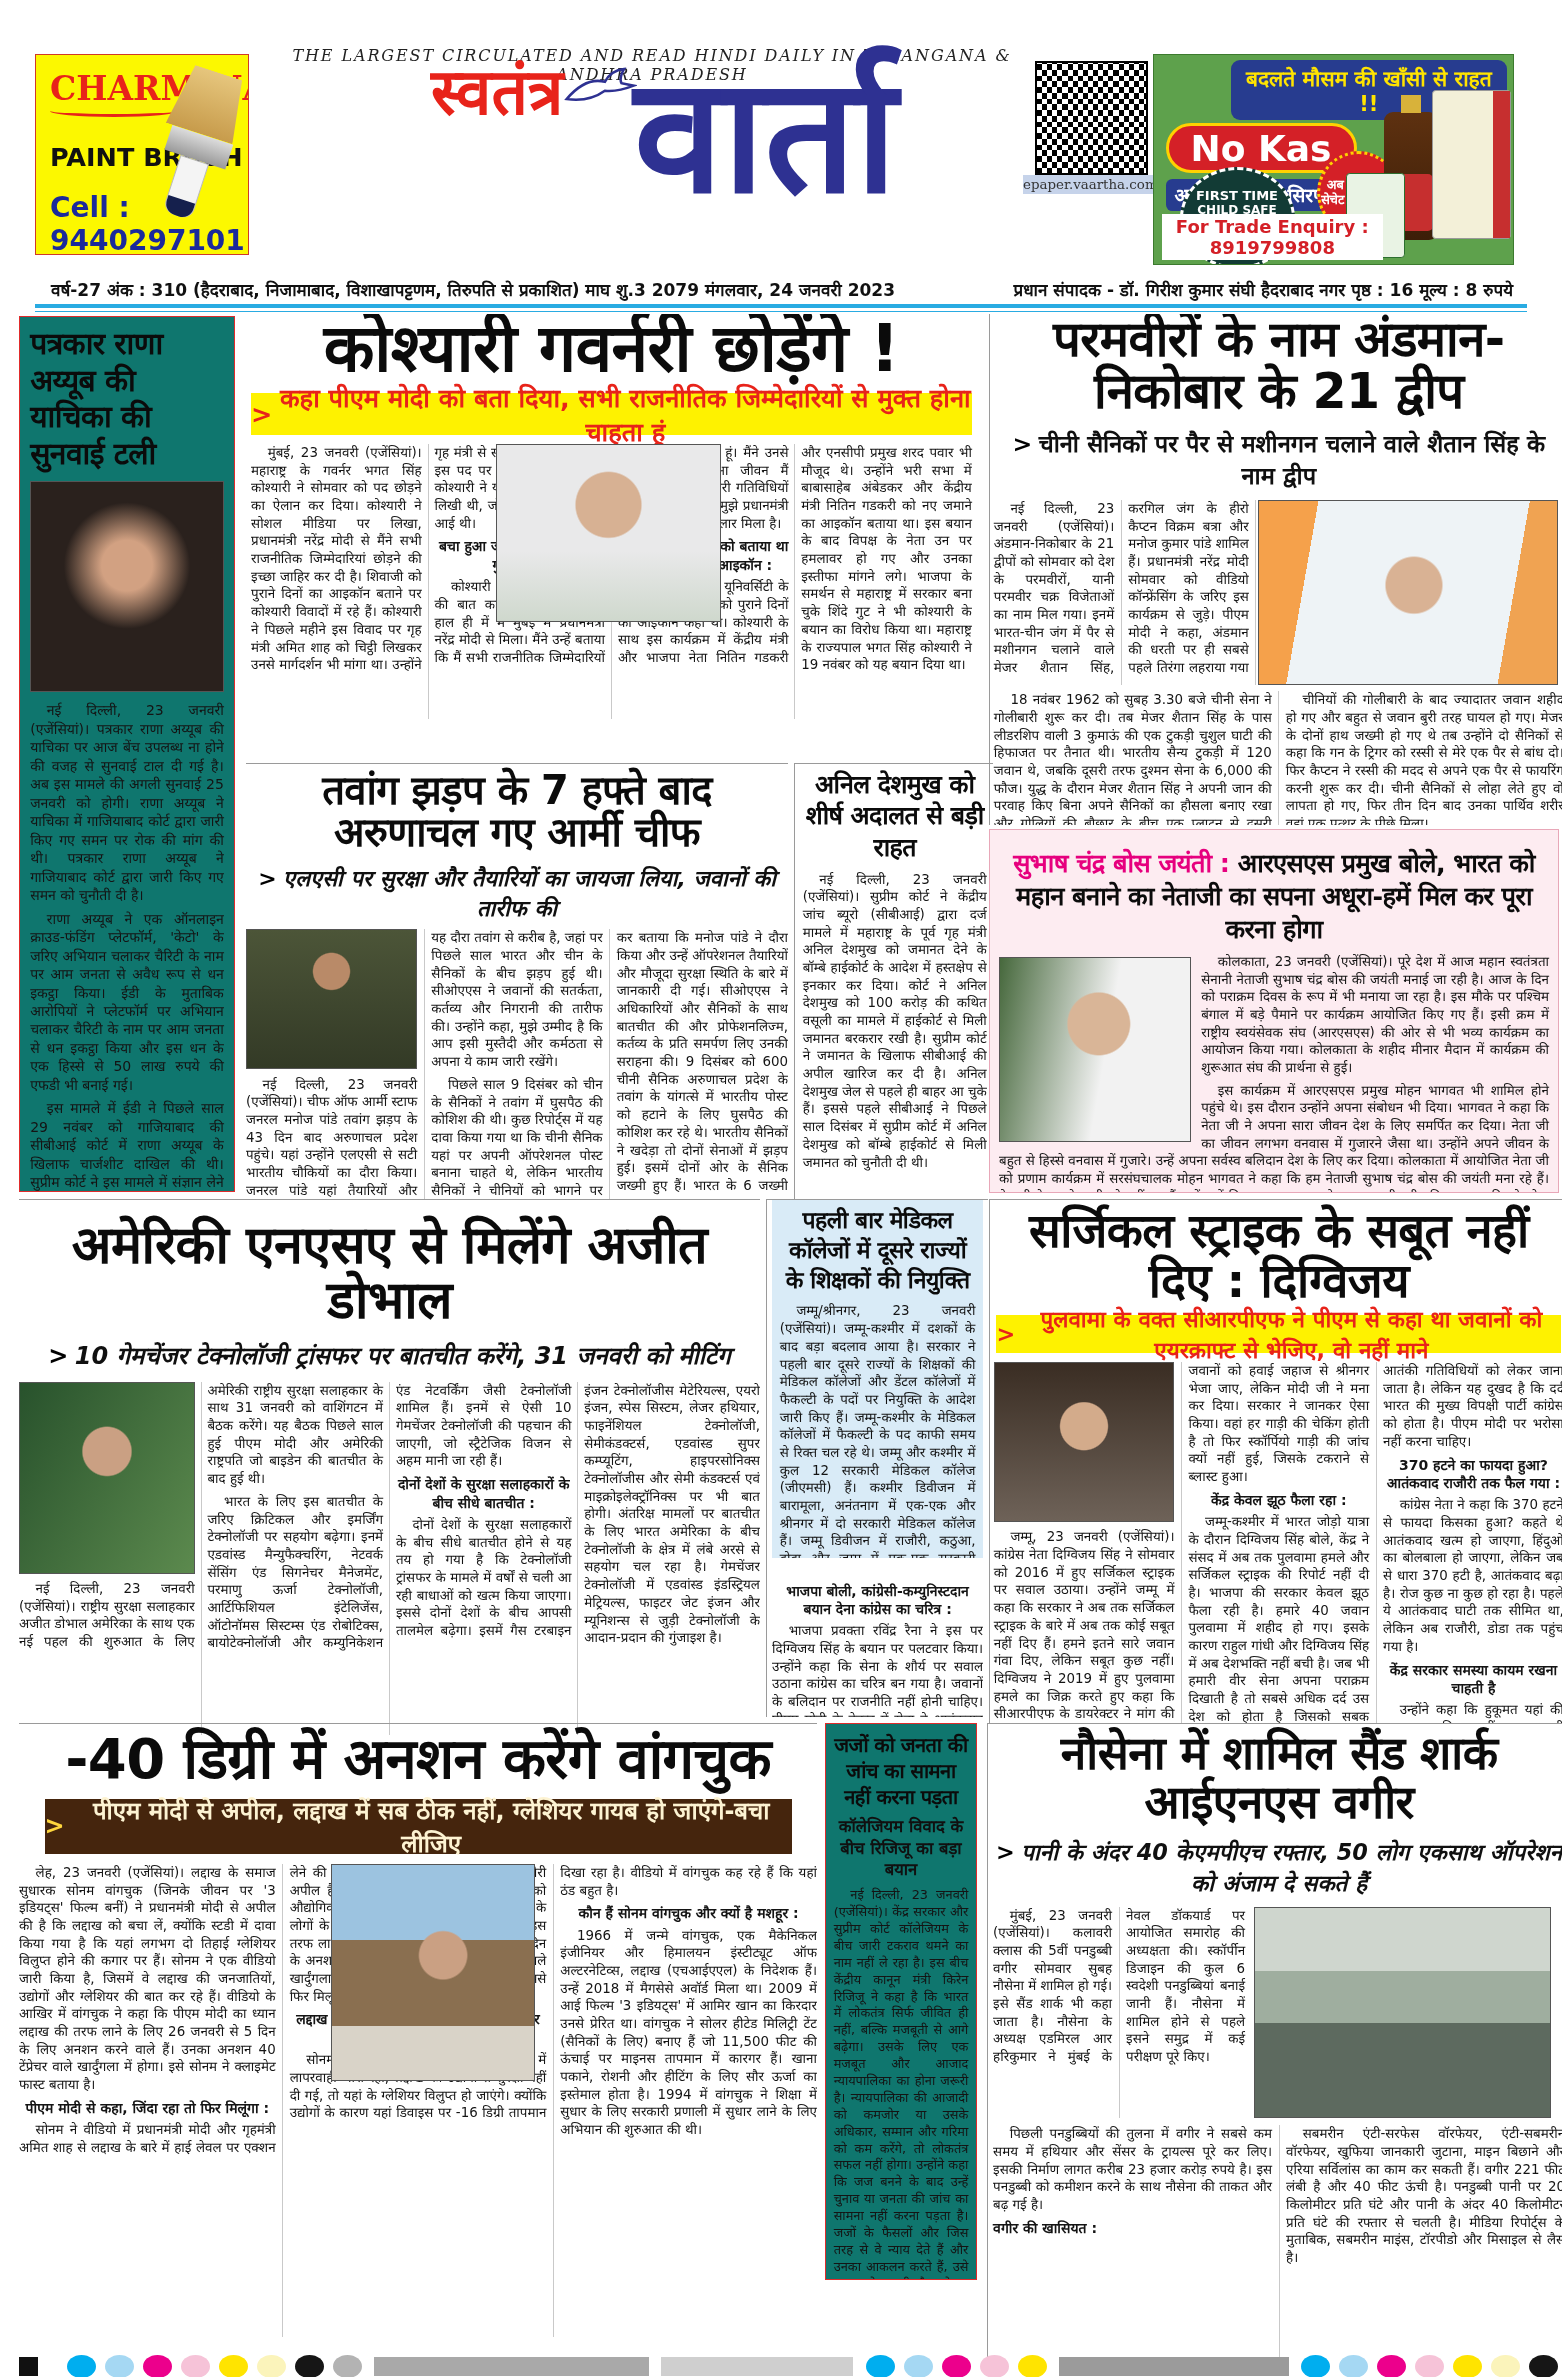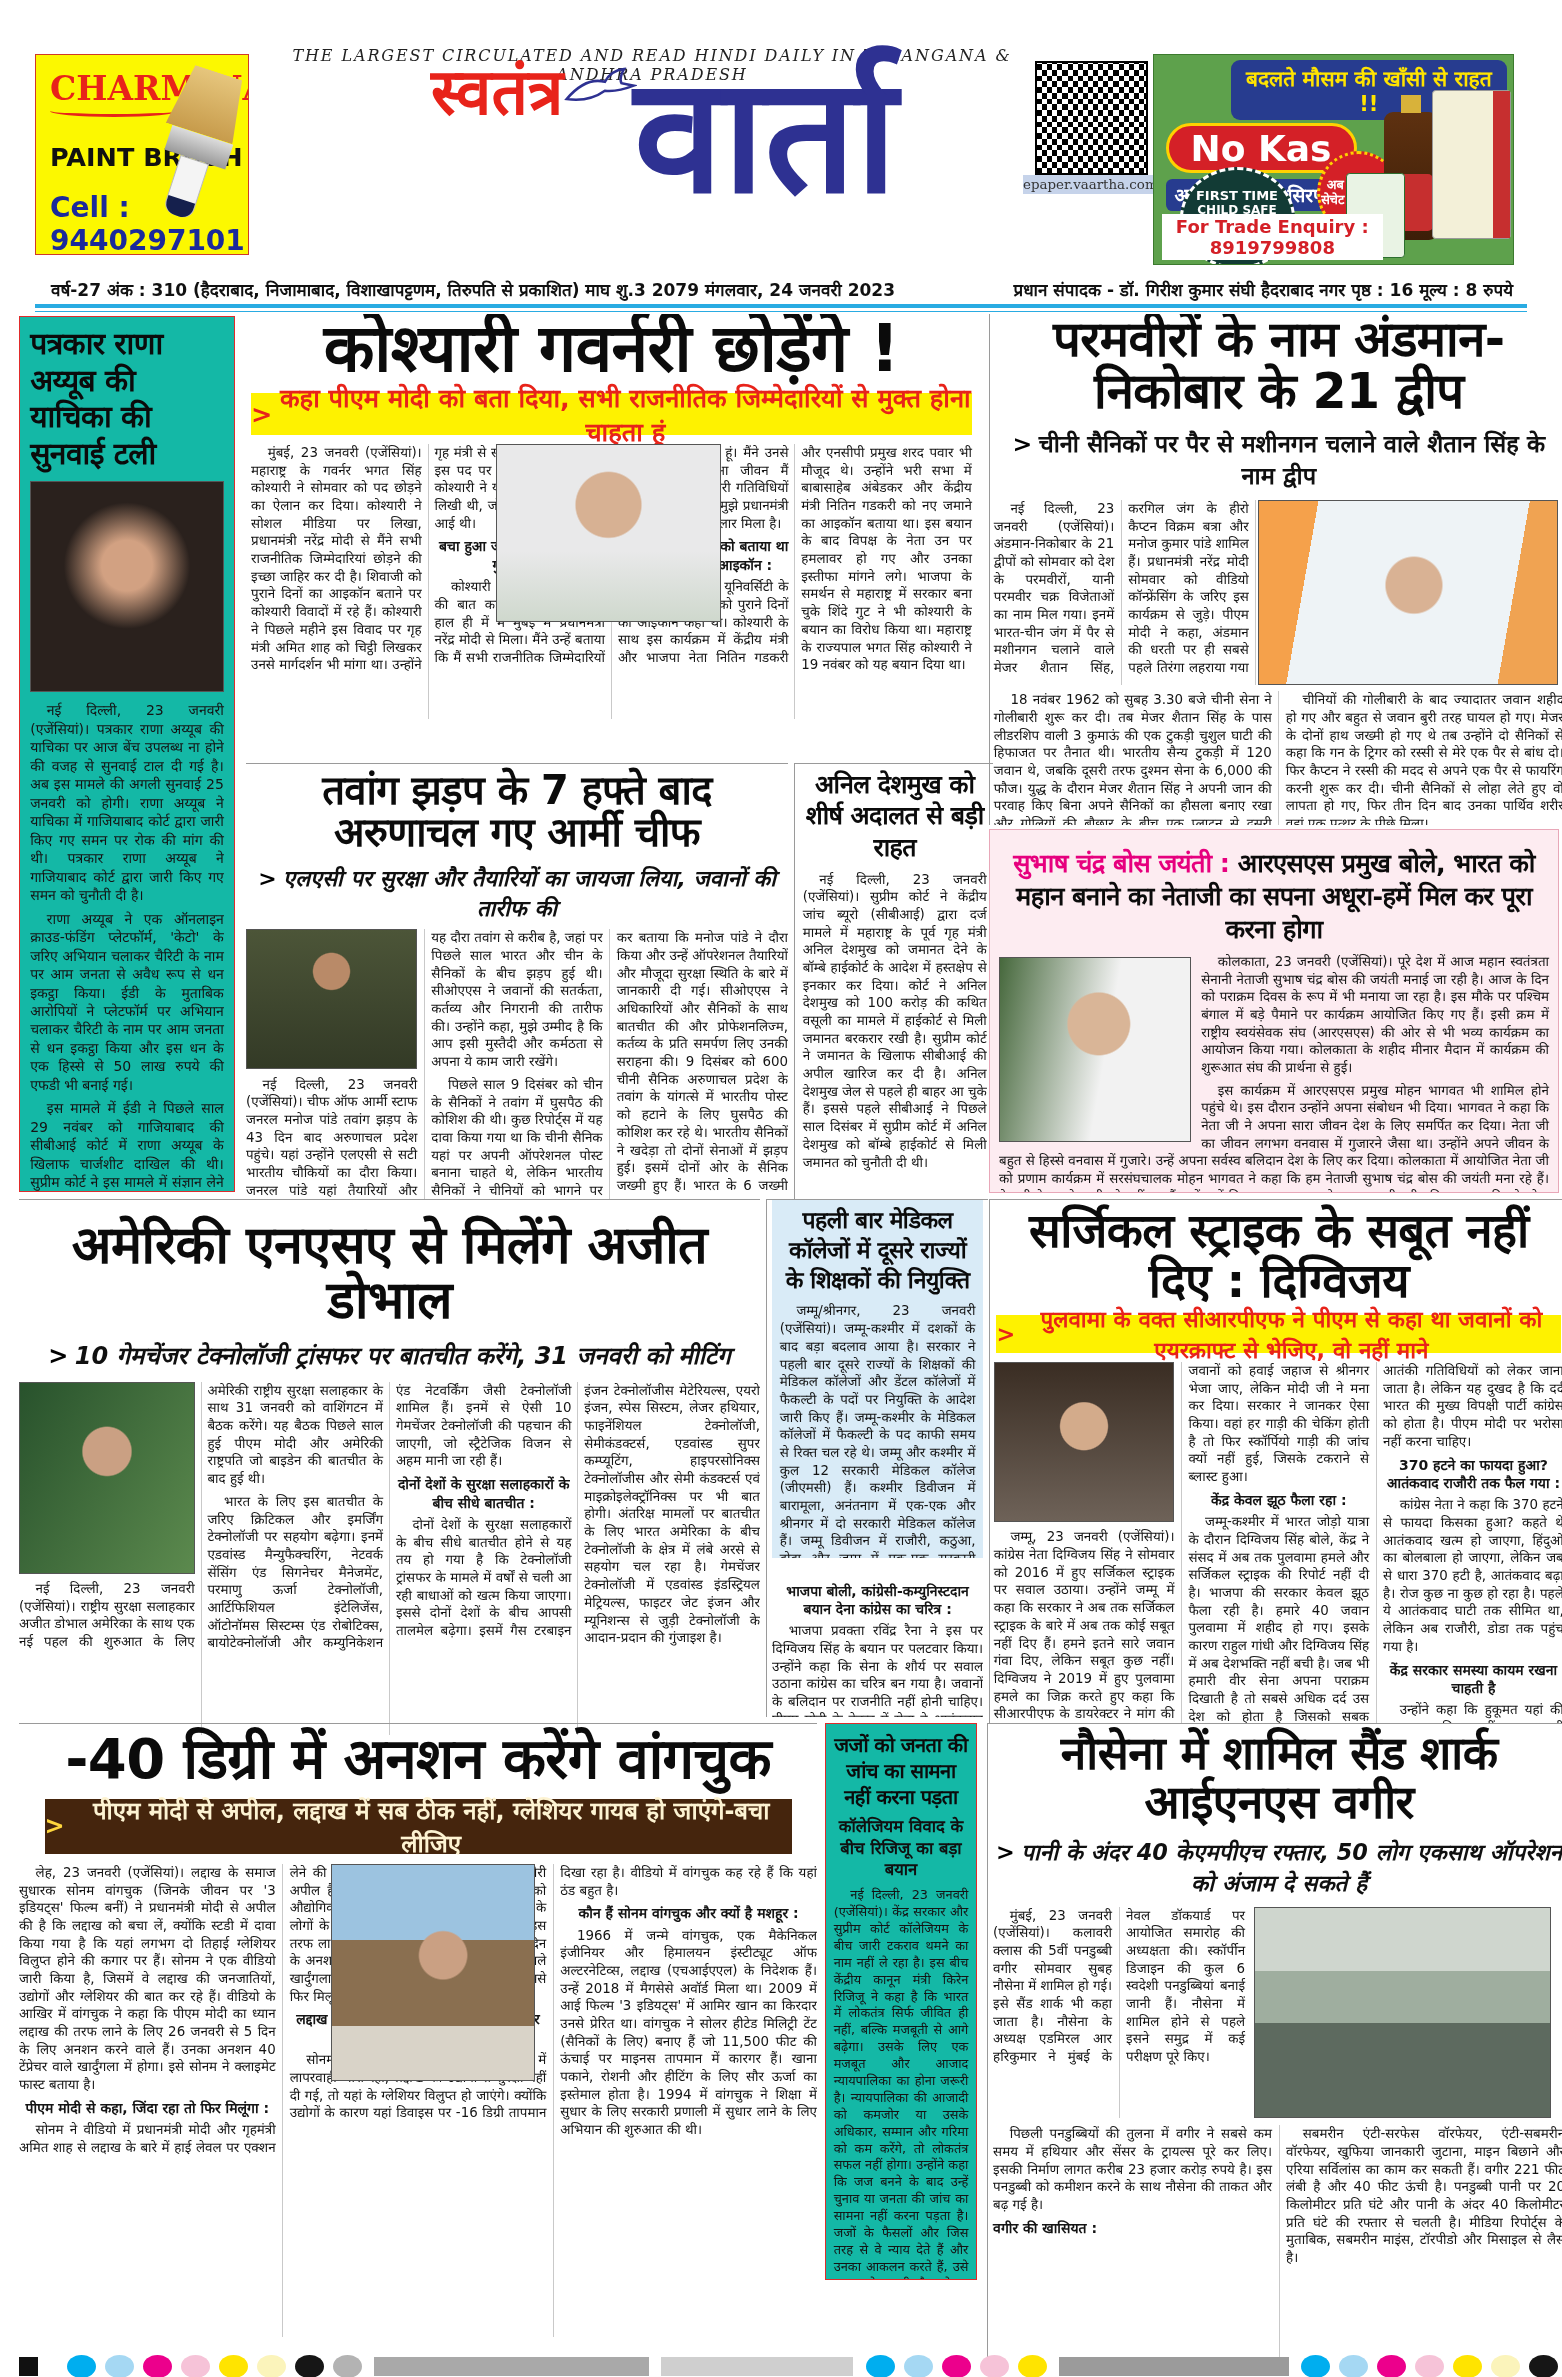--- a/index.html
+++ b/index.html
@@ -16,21 +16,21 @@
   .bwbar .arrow{color:#ffd73d}
   .bodytx{text-align:justify;color:#141414;line-height:1.32}
   .bodytx p{margin:0 0 5.1px;text-indent:16.6px}
   .cols2{column-count:2;column-gap:14px;column-rule:0.6px solid #c9c9c9}
   .cols3{column-count:3;column-gap:14px;column-rule:0.6px solid #c9c9c9}
   .cols4{column-count:4;column-gap:12.8px;column-rule:0.6px solid #c9c9c9}
   .ihead{font-weight:800;text-align:center;margin:2.6px 0 3.8px;text-indent:0}
   .ph{border:0.6px solid #555;box-sizing:border-box}
   .bl{border-left:0.6px solid #9a9a9a}
   .bt{border-top:0.6px solid #9a9a9a}
-  .redbox{border:1.9px solid #e02b2b;box-sizing:border-box;background:#14b8a6}
+  .redbox{border:1.9px solid #e02b2b;box-sizing:border-box;background:#0f766e}
   .pinkbox{background:#fdecf1;border:0.6px solid #e8a7b8;box-sizing:border-box}
   .bluebox{background:#d9ebf7;box-sizing:border-box}
   .kicker{color:#e6007e}
   
   #tagline{font-family:"DejaVu Serif","Liberation Serif",serif;letter-spacing:1.9px;font-size:16px;color:#222;text-align:center;font-style:italic}
   #logo-top{color:#e8231a;font-weight:800}
   #logo-main{color:#2e3192;font-weight:800}
   #dateline{font-weight:700;font-size:17px;display:flex;justify-content:space-between}
   #cyanrule{border-top:4.5px solid #29abe2;border-bottom:1.9px solid #29abe2;height:2.6px}
   

